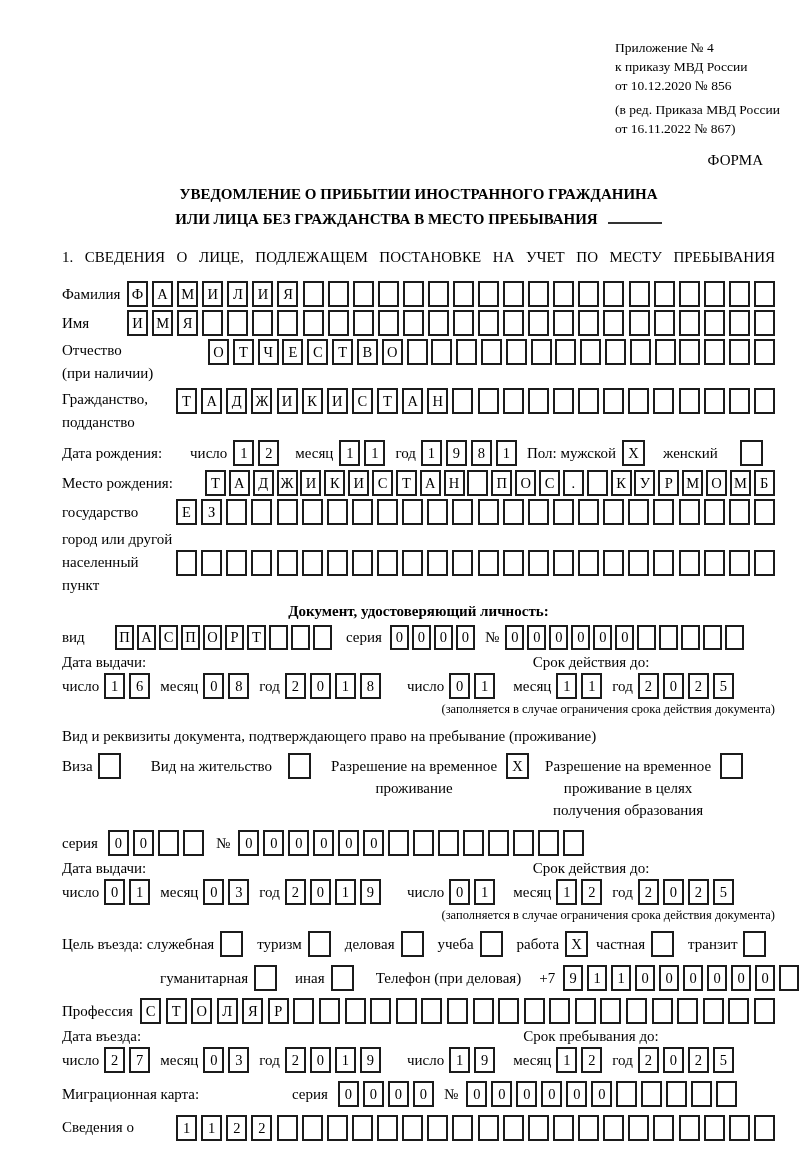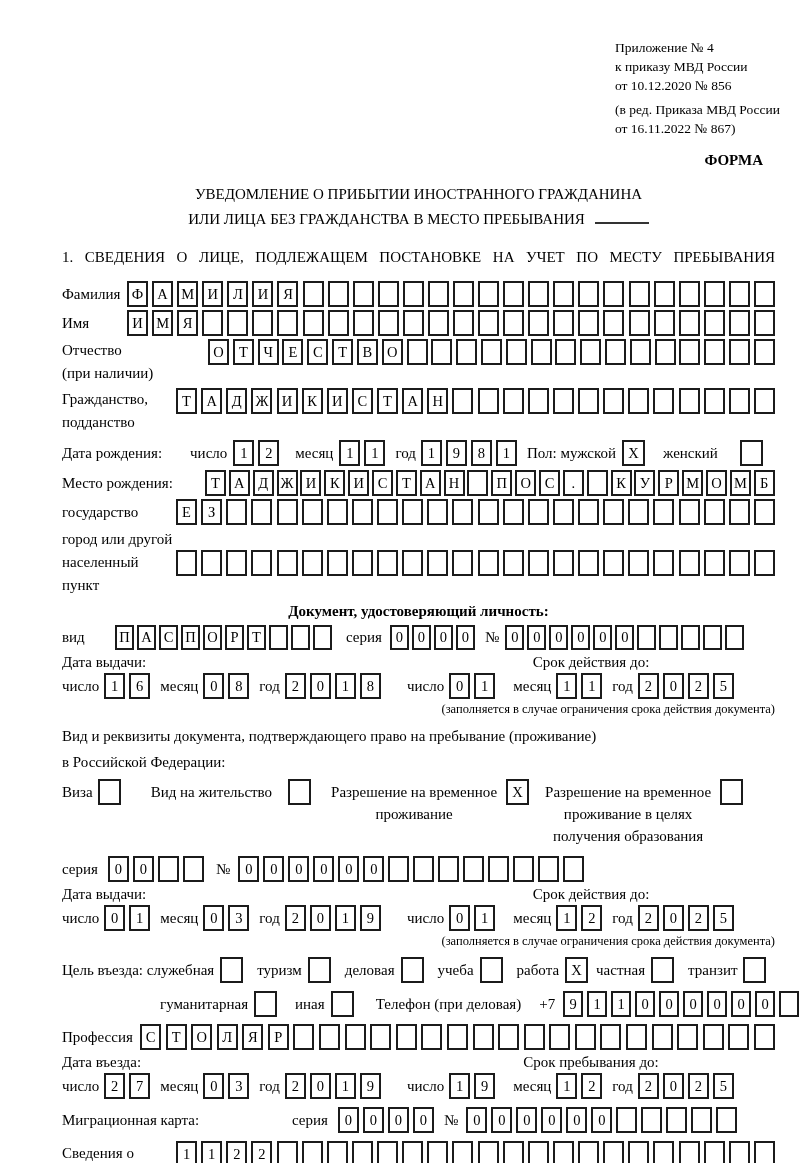--- a/index.html
+++ b/index.html
@@ -7,23 +7,23 @@
   body {
     width:800px; height:1163px;
     font-family:"Liberation Serif","DejaVu Serif",serif;
     font-size:15px; color:#000; overflow:hidden;
   }
   .page { width:800px; height:1163px; padding:38px 25px 10px 62px; position:relative; }
 
   
   .hdr { margin-left:553px; width:200px; font-size:13.5px; line-height:19px; }
   .hdr .g2 { margin-top:5px; }
-  .forma { text-align:right; padding-right:12px; font-weight:bold; font-size:15px; margin-top:14px; }
-
-  .title { text-align:center; font-weight:normal; font-size:15px; line-height:25px; margin-top:13px; }
+  .forma { text-align:right; padding-right:12px; font-weight:normal; font-size:15px; margin-top:14px; }
+
+  .title { text-align:center; font-weight:bold; font-size:15px; line-height:25px; margin-top:13px; }
   .title-underline { display:inline-block; width:54px; border-bottom:2px solid #333; height:14px; margin-left:10px; }
 
   .sec-heading { font-weight:normal; font-size:15px; margin-top:17px; text-align:justify; text-align-last:justify; }
 
   .fields { margin-top:15px; }
   .frow { display:flex; align-items:center; margin-bottom:3px; min-height:26px; }
   .frow.top { align-items:flex-start; }
   .lbl { font-size:15px; line-height:23px; flex:none; }
   .lbl2 { font-size:15px; line-height:23px; }
 
@@ -421,21 +421,20 @@
             <span class="cell">0</span>
             <span class="cell">2</span>
             <span class="cell">5</span>
           </div>
       </div>
     </div>
     <div class="note">(заполняется в случае ограничения срока действия документа)</div>
 
     <div class="para">
       <div>Вид и реквизиты документа, подтверждающего право на пребывание (проживание)</div>
-      <div>в Российской Федерации:</div>
     </div>
 
     <div class="ckrow">
       <div class="ckitem" style="margin-right:30px">
         <span class="txt">Виза</span>
         <span class="cbox" style="margin-left:5px"></span>
       </div>
       <div class="ckitem" style="margin-right:20px">
         <span class="txt">Вид на жительство</span>
         <span class="cbox" style="margin-left:16px"></span>

